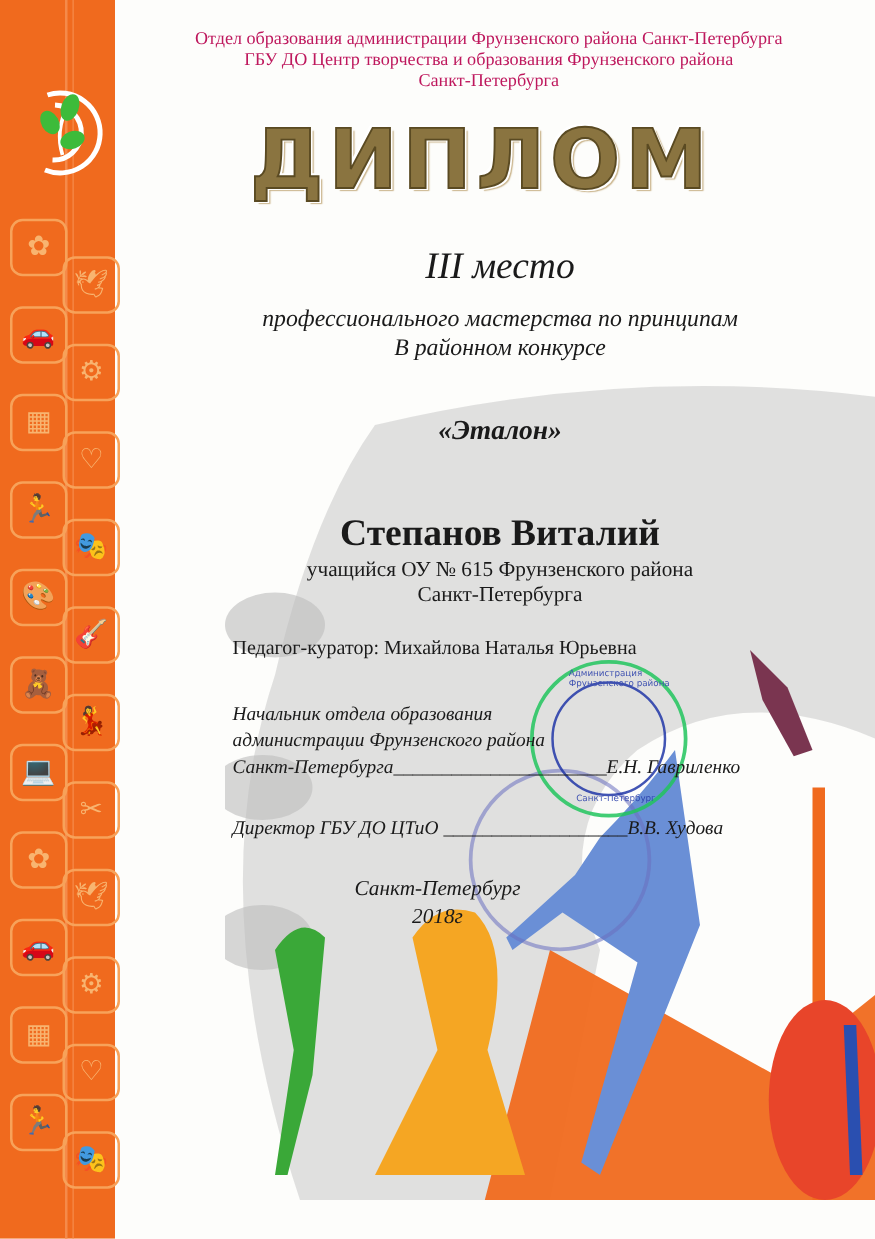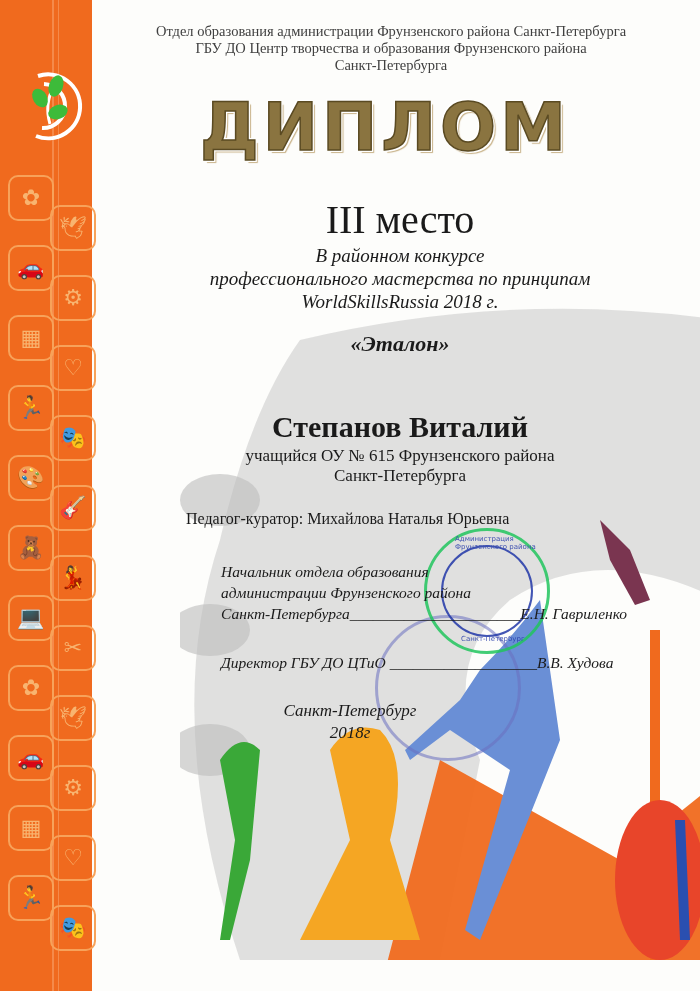--- a/index.html
+++ b/index.html
@@ -2,33 +2,33 @@
 <html><head>
 <meta charset="utf-8">
 <style>
   html, body { margin:0; padding:0; }
   body { width:700px; height:991px; position:relative; overflow:hidden; background:#fdfdfb; font-family:"Liberation Serif", serif; color:#1a1a1a; }
   .side-band { position:absolute; left:0; top:0; width:92px; height:991px; background:#f06a1e; }
   .side-band .stripe { position:absolute; left:52px; top:0; width:2px; height:991px; background:#f58a4a; }
   .side-band .stripe2 { position:absolute; left:58px; top:0; width:1px; height:991px; background:#f58a4a; }
   .icon-tile { position:absolute; width:42px; height:42px; border:2px solid #f7a25a; border-radius:10px; color:#f8b470; font-size:22px; line-height:42px; text-align:center; font-family:"DejaVu Sans", sans-serif; }
   .logo { position:absolute; left:18px; top:64px; width:80px; height:80px; }
-  .hdr { position:absolute; left:96px; top:23px; width:590px; text-align:center; font-size:14.5px; line-height:17px; color:#404040; }
+  .hdr { position:absolute; left:96px; top:23px; width:590px; text-align:center; font-size:14.5px; line-height:17px; color:#be185d; }
   .title { position:absolute; left:200px; top:88px; width:350px; text-align:center; font-family:"DejaVu Sans", sans-serif; font-weight:bold; font-size:66px; letter-spacing:4px; color:#8a7440; -webkit-text-stroke:1.5px #5a4a22; text-shadow: 2px 2px 0 #fff, -2px -2px 0 #fff, 3px 3px 1px #c9b38a; line-height:80px; }
   .swoosh { position:absolute; left:180px; top:300px; width:540px; height:660px; }
   .content { position:absolute; left:100px; width:600px; text-align:center; }
-  .place { top:196px; font-size:40px; }
+  .place { top:196px; font-style:italic; font-size:30px; }
   .line-it { font-style:italic; font-size:19px; line-height:23px; }
   .contest { top:244px; }
   .etalon { top:331px; font-weight:bold; font-style:italic; font-size:22px; }
   .nom { top:358px; font-style:italic; font-size:16px; line-height:21px; }
   .name { top:410px; font-weight:bold; font-size:30px; }
   .school { top:446px; font-size:17px; line-height:20px; }
   .curator { position:absolute; left:186px; top:510px; font-size:16px; }
-  .sig { position:absolute; left:186px; font-style:italic; font-size:15.5px; line-height:21px;margin-left:35px; }
+  .sig { position:absolute; left:186px; font-style:italic; font-size:15.5px; line-height:21px; }
   .sig1 { top:561px; }
   .sig2 { top:652px; }
   .city { top:700px; font-style:italic; font-size:17px; line-height:22px; left:150px; width:400px; }
   .stamp { position:absolute; border-radius:50%; }
   .stamp1 { left:424px; top:528px; width:120px; height:120px; border:3px solid #22c55e; opacity:0.85; }
   .stamp1 .inner { position:absolute; left:14px; top:14px; width:88px; height:88px; border:2px solid #2238a8; border-radius:50%; }
   .stamp2 { left:375px; top:615px; width:140px; height:140px; border:3px solid #6a6fbf; opacity:0.55; }
   .stamp-text { position:absolute; font-family:"DejaVu Sans", sans-serif; font-size:7px; color:#2238a8; }
 </style>
 </head>
@@ -89,23 +89,22 @@
   <div>Отдел образования администрации  Фрунзенского района  Санкт-Петербурга</div>
   <div>ГБУ ДО Центр творчества и образования  Фрунзенского района</div>
   <div>Санкт-Петербурга</div>
 </div>
 
 <div class="title">ДИПЛОМ</div>
 
 <div class="content place">III место</div>
 
 <div class="content contest line-it">
+  <div>профессионального мастерства по принципам</div>
   <div>В районном конкурсе</div>
-  <div>профессионального мастерства по принципам</div>
-  <div>WorldSkillsRussia 2018 г.</div>
 </div>
 
 <div class="content etalon">«Эталон»</div>
 
 <div class="content nom">
 </div>
 
 <div class="content name">Степанов Виталий</div>
 
 <div class="content school">

